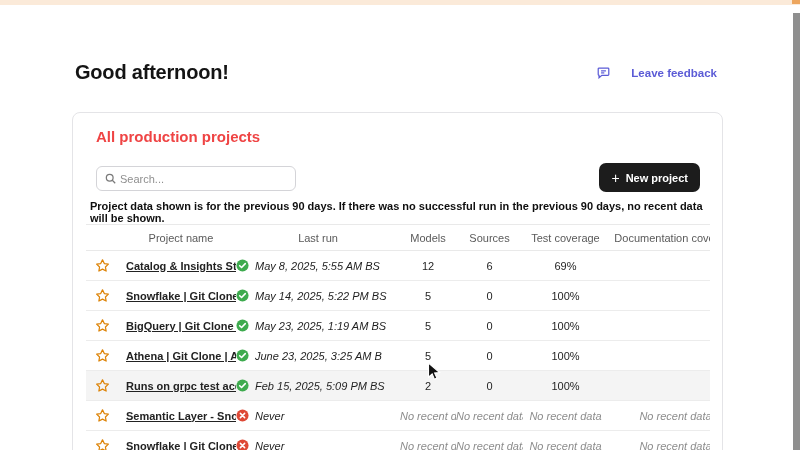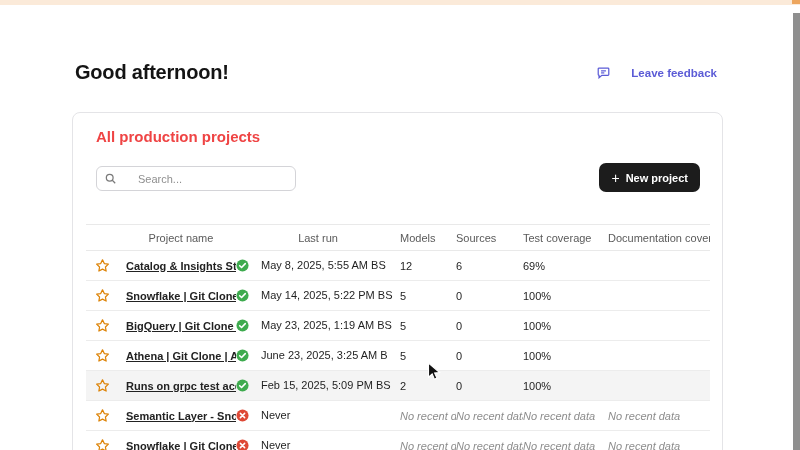--- a/index.html
+++ b/index.html
@@ -18,44 +18,44 @@
     color:#5b5bd6; font-size:11.5px; font-weight:700; cursor:pointer; }
   .feedback svg { display:block; }
 
   .card { position:absolute; left:72px; top:112px; width:651px; height:352px;
     background:#fff; border:1px solid #e4e4e7; border-radius:8px; }
 
   .card-title { position:absolute; left:23px; top:15px; font-size:15px; font-weight:700; color:#ef4444; }
 
   .search-box { position:absolute; left:23px; top:53px; width:200px; height:25px;
     border:1px solid #d4d4d8; border-radius:6px; background:#fff;
-    display:flex; align-items:center; padding:0 8px; gap:22px; }
+    display:flex; align-items:center; padding:0 8px; gap:4px; }
   .search-box input { border:none; outline:none; width:150px; font-size:11px; color:#333;
     font-family:"Liberation Sans", sans-serif; }
   .search-box input::placeholder { color:#8f8f8f; }
 
   .new-project-btn { position:absolute; top:50px; right:22px; height:29px;
     background:#1c1c1c; color:#fff; border:none; border-radius:7px;
     display:flex; align-items:center; gap:6px; padding:0 12px;
     font-size:11px; font-weight:700; font-family:"Liberation Sans", sans-serif; cursor:pointer; }
   .new-project-btn .plus { font-size:14px; font-weight:400; line-height:1; }
 
   .notice { position:absolute; left:17px; top:87px; width:620px; font-size:11px; font-weight:700; color:#0f0f0f; }
 
   .table-wrap { position:absolute; left:13px; top:111px; width:624px; overflow:hidden; }
   table { width:657px; border-collapse:collapse; table-layout:fixed; }
   th { height:26px; font-size:11px; font-weight:400; color:#5a5a5a; text-align:center;
     border-top:1px solid #e9e9e9; border-bottom:1px solid #e9e9e9; white-space:nowrap; }
   td { height:30px; font-size:11px; color:#1f1f1f; border-bottom:1px solid #ececec; white-space:nowrap; overflow:hidden; vertical-align:middle; }
   tr.hl td { background:#f4f4f4; }
-  th.num, td.num, th.doc-cell, td.doc-cell { text-align:left; }
+  th.num, td.num, th.doc-cell, td.doc-cell { text-align:center; }
   td.star-cell { padding-left:9px; }
   td.star-cell svg { display:block; }
   a.proj-link { color:#222; font-weight:700; text-decoration:underline; cursor:pointer; }
-  .lastrun-inner { display:flex; gap:12px; }
+  .lastrun-inner { display:flex; align-items:center; gap:6px;font-style:italic; }
   .lastrun-inner svg { flex:0 0 auto; display:block; }
   td.no-data-cell { color:#8c8c8c; font-style:italic; }
 
   .cursor { position:absolute; left:427px; top:362px; pointer-events:none; }
 </style>
 </head>
 <body>
 
 <div class="top-strip"></div>
 <div class="strip-corner"></div>
@@ -85,20 +85,21 @@
       </svg>
     </span>
     <input type="text" value="" placeholder="Search..." style="">
   </div>
 
   <button class="new-project-btn">
     <span class="plus">+</span>
     <span>New project</span>
   </button>
 
+  <div class="notice">Project data shown is for the previous 90 days. If there was no successful run in the previous 90 days, no recent data will be shown.</div>
 
   <div class="table-wrap">
     <table>
       <colgroup>
         <col style="width:40px">
           <col style="width:110px">
           <col style="width:164px">
         <col style="width:56px">
           <col style="width:67px">
           <col style="width:85px">

